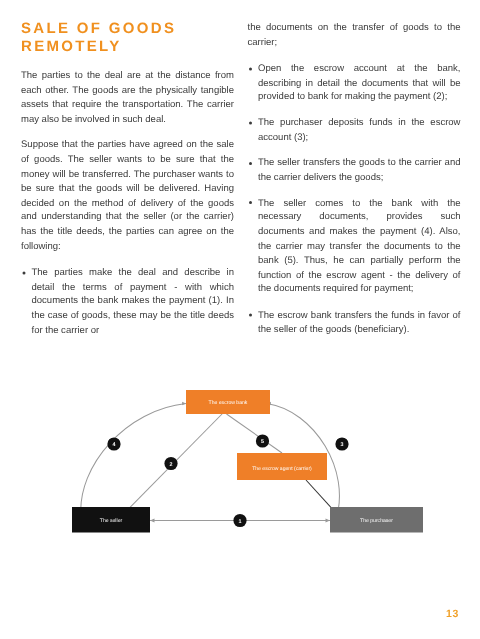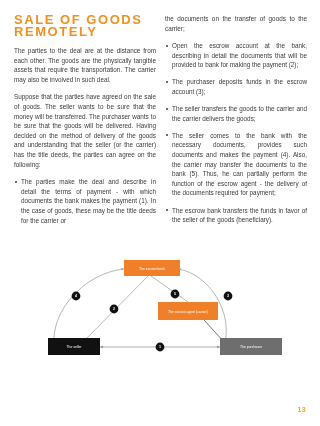--- a/index.html
+++ b/index.html
@@ -31,21 +31,21 @@
   .col {
     position: absolute;
     top: 14px;
     width: 142px;
   }
   .col-left  { left: 14px; }
   .col-right { left: 165px; }
 
   .section-title {
     color: #f0901f;
-    font-size: 13px;
+    font-size: 10px;
     font-weight: bold;
     letter-spacing: 1.55px;
     line-height: 11.5px;
     margin: 0 0 9px 0;
     text-transform: uppercase;
   }
 
   p.body, li.body {
     color: #3b3b3b;
     font-size: 6.35px;

